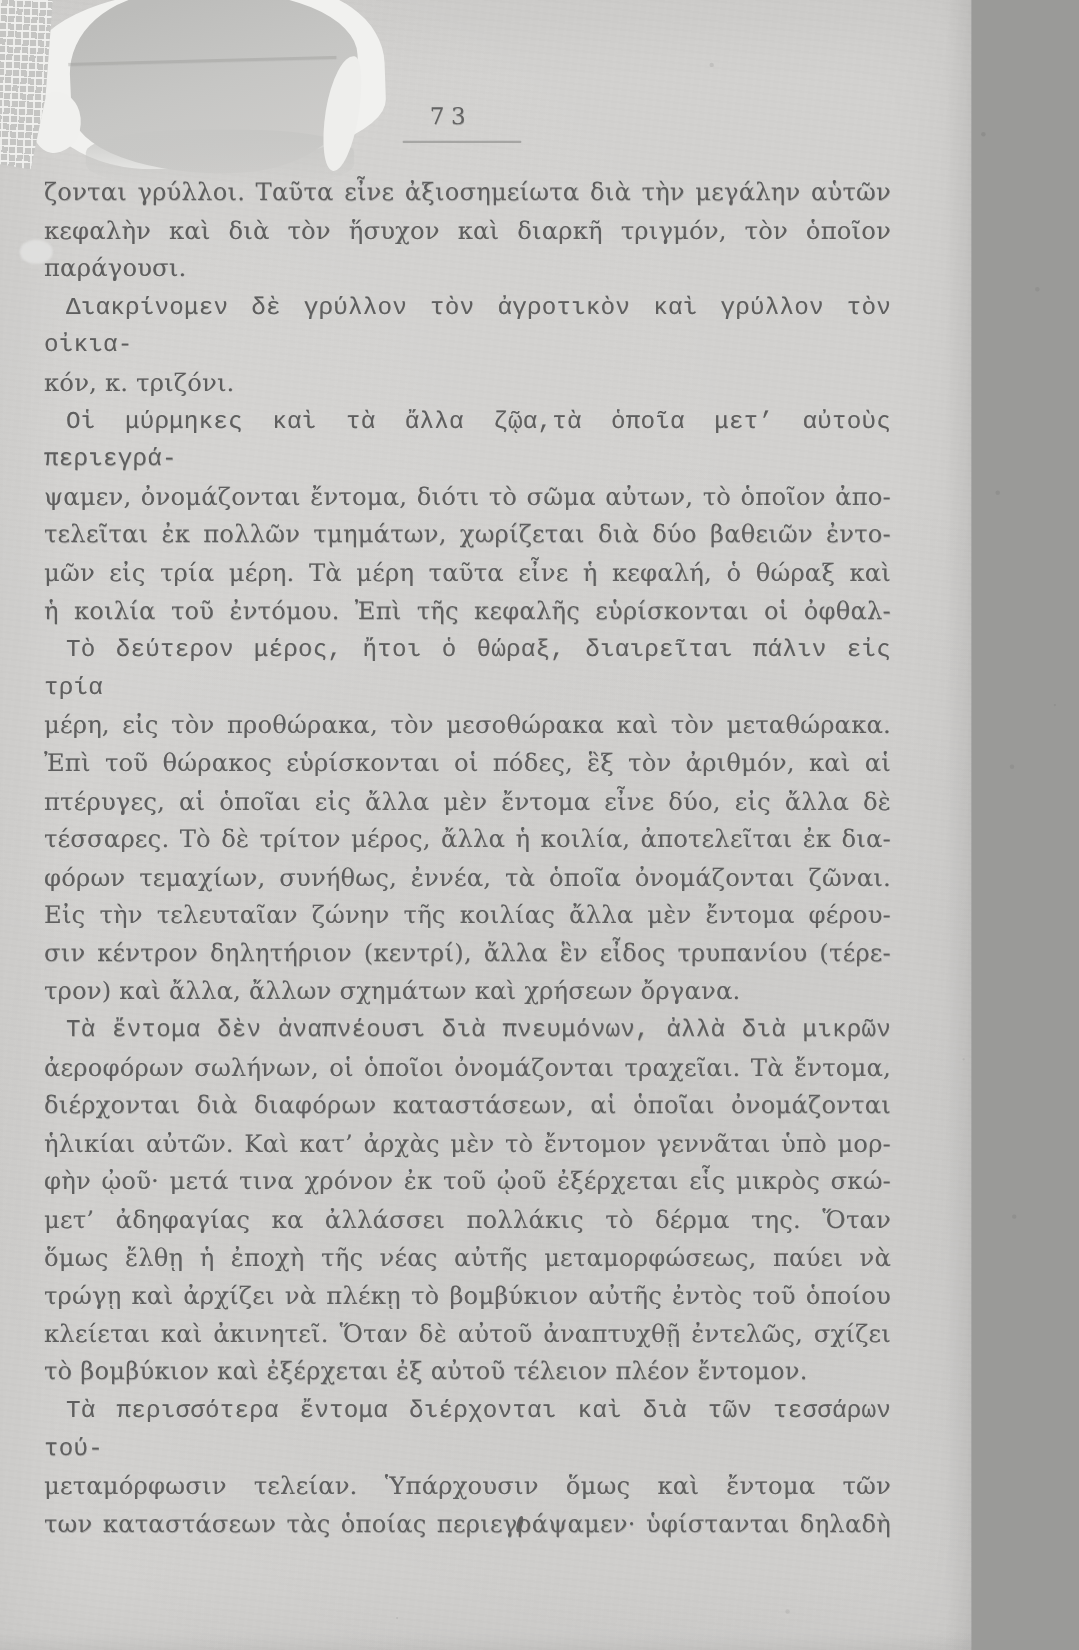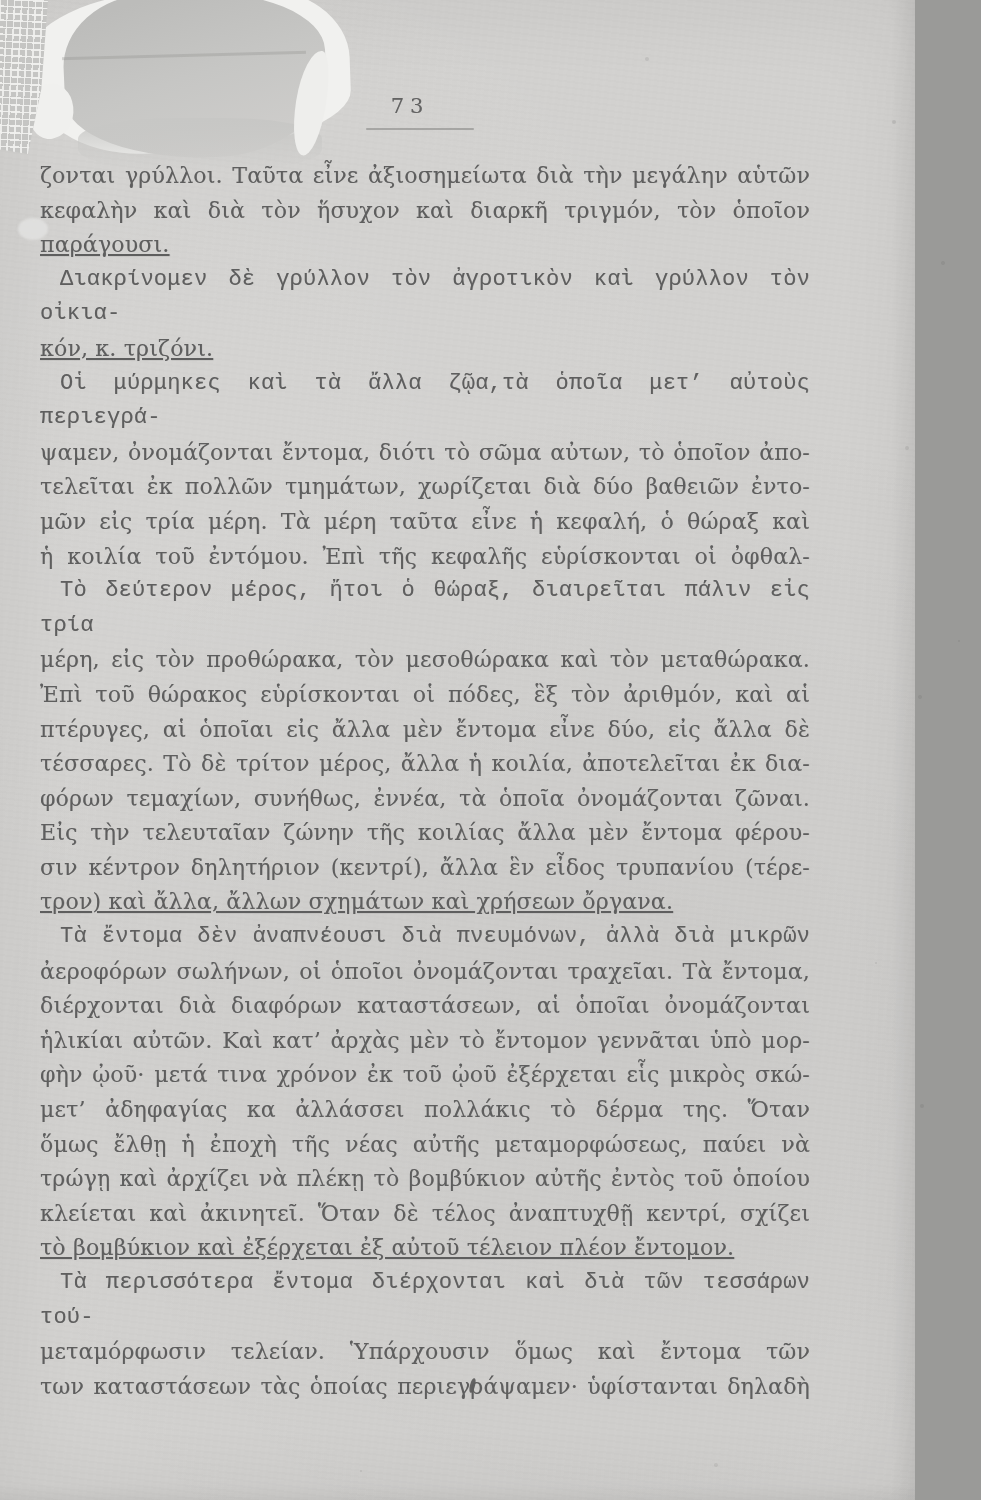--- a/index.html
+++ b/index.html
@@ -11,21 +11,20 @@
   }
   .page {
     position:relative; width:883px; height:1500px;
     background-color:#d2d1cf;
     background-image:
       radial-gradient(circle at 22% 28%, rgba(255,255,255,0.05), transparent 45%),
       radial-gradient(circle at 70% 70%, rgba(0,0,0,0.035), transparent 55%),
       repeating-linear-gradient(7deg, rgba(0,0,0,0.013) 0 2px, transparent 2px 6px),
       repeating-linear-gradient(97deg, rgba(255,255,255,0.02) 0 3px, transparent 3px 8px);
     box-shadow: inset 0 0 90px rgba(0,0,0,0.06);
-    padding-left: 32px;
   }
   
   .edge-right { position:absolute; top:0; right:0; width:24px; height:100%;
     background:linear-gradient(to right, transparent, rgba(0,0,0,0.055)); }
   .edge-bottom { position:absolute; left:0; bottom:0; width:100%; height:16px;
     background:linear-gradient(to bottom, transparent, rgba(0,0,0,0.04)); }
 
   
   .white-tear { position:absolute; left:28px; top:-10px; width:322px; height:162px;
     background:#f1f1ef;
@@ -74,21 +73,21 @@
     text-align:center; font-size:21px; letter-spacing:6px; color:#636363;
     text-shadow:0.3px 0.3px 0.6px rgba(99,99,99,0.4); }
   .header-rule { position:absolute; left:366px; top:128px; width:108px; height:2px;
     background:rgba(122,122,120,0.5); border-radius:1px; filter:blur(0.3px); }
 
   
   .text-block { position:absolute; left:40px; top:159px; width:770px; z-index:2;
     font-size:22px; line-height:34.6px; color:#5e5e5e; letter-spacing:0.2px;
     text-shadow:0.3px 0.3px 0.5px rgba(94,94,94,0.35); }
   .line { text-align:justify; text-align-last:justify; }
-  .line.plast { text-align-last:left;text-decoration:underline; }
+  .line.plast { text-align-last:left; }
   .line.indent { text-indent:20px;font-family:Liberation Mono, monospace; }
 
   
   .stray-mark { position:absolute; left:470px; top:1378px; width:5px; height:15px;
     background:rgba(72,72,72,0.8); border-radius:45%; transform:rotate(14deg); }
 </style>
 </head>
 <body>
 
 <div class="page">
@@ -125,21 +124,21 @@
       <div class="line">σιν κέντρον δηλητήριον (κεντρί), ἄλλα ἓν εἶδος τρυπανίου (τέρε-</div>
       <div class="line plast">τρον) καὶ ἄλλα, ἄλλων σχημάτων καὶ χρήσεων ὄργανα.</div>
       <div class="line indent">Τὰ ἔντομα δὲν ἀναπνέουσι διὰ πνευμόνων, ἀλλὰ διὰ μικρῶν</div>
       <div class="line">ἀεροφόρων σωλήνων, οἱ ὁποῖοι ὀνομάζονται τραχεῖαι. Τὰ ἔντομα,</div>
       <div class="line">διέρχονται διὰ διαφόρων καταστάσεων, αἱ ὁποῖαι ὀνομάζονται</div>
       <div class="line">ἡλικίαι αὐτῶν. Καὶ κατ’ ἀρχὰς μὲν τὸ ἔντομον γεννᾶται ὑπὸ μορ-</div>
       <div class="line">φὴν ᾠοῦ· μετά τινα χρόνον ἐκ τοῦ ᾠοῦ ἐξέρχεται εἷς μικρὸς σκώ-</div>
       <div class="line">μετ’ ἀδηφαγίας κα ἀλλάσσει πολλάκις τὸ δέρμα της. Ὅταν</div>
       <div class="line">ὅμως ἔλθῃ ἡ ἐποχὴ τῆς νέας αὐτῆς μεταμορφώσεως, παύει νὰ</div>
       <div class="line">τρώγῃ καὶ ἀρχίζει νὰ πλέκῃ τὸ βομβύκιον αὐτῆς ἐντὸς τοῦ ὁποίου</div>
-      <div class="line">κλείεται καὶ ἀκινητεῖ. Ὅταν δὲ τέλος ἀναπτυχθῇ κεντρί, σχίζει</div>
+      <div class="line">κλείεται καὶ ἀκινητεῖ. Ὅταν δὲ αὐτοῦ ἀναπτυχθῇ ἐντελῶς, σχίζει</div>
       <div class="line plast">τὸ βομβύκιον καὶ ἐξέρχεται ἐξ αὐτοῦ τέλειον πλέον ἔντομον.</div>
       <div class="line indent">Τὰ περισσότερα ἔντομα διέρχονται καὶ διὰ τῶν τεσσάρων τού-</div>
       <div class="line">μεταμόρφωσιν τελείαν. Ὑπάρχουσιν ὅμως καὶ ἔντομα τῶν</div>
       <div class="line">των καταστάσεων τὰς ὁποίας περιεγράψαμεν· ὑφίστανται δηλαδὴ</div>
     </div>
 
   <div class="pi-fade"></div>
 
   <div class="stray-mark"></div>
 

